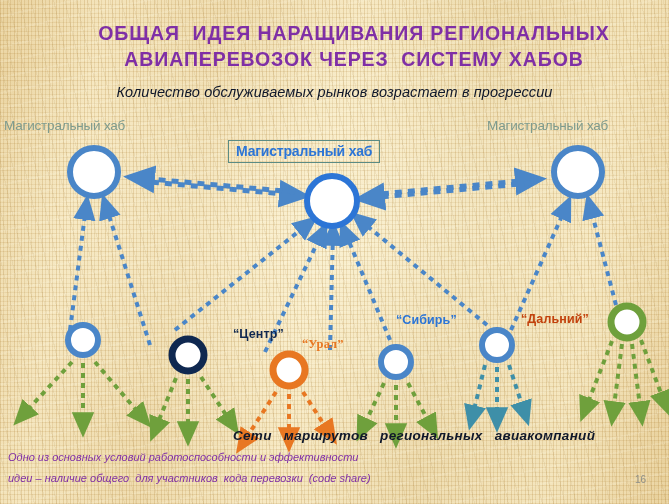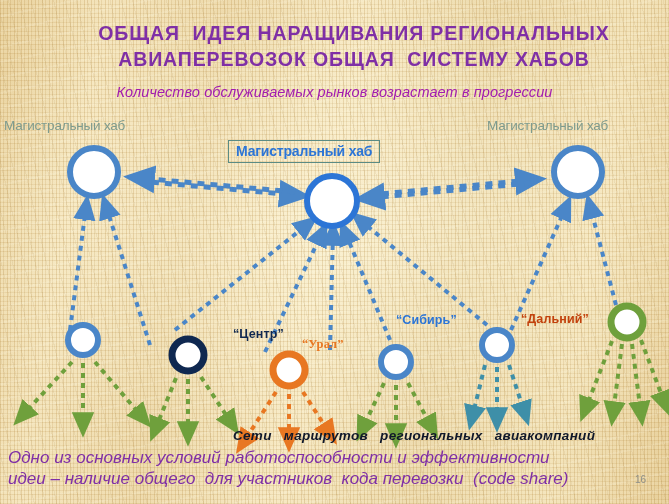--- a/index.html
+++ b/index.html
@@ -38,38 +38,38 @@
   #vec{position:absolute;inset:0;}
   .txt{position:absolute;white-space:pre;}
 
   .title{
     left:0;right:0;text-align:center;
     color:#7F2FA6;font-weight:bold;font-size:19.5px;
     letter-spacing:0.9px;line-height:26px;margin-left:39px;
   }
   .subtitle{
     left:0;right:0;text-align:center;
-    color:#a21caf;font-style:italic;font-size:14.5px;
+    color:#0f172a;font-style:italic;font-size:14.5px;
     letter-spacing:0.1px;
   }
   .hublabel{
     color:#7E9B8E;font-size:13.5px;letter-spacing:-0.2px;
   }
   .hubbox{
     position:absolute;border:1.5px solid #5B8B84;background:transparent;
     color:#2C75D6;font-weight:bold;font-size:14px;letter-spacing:-0.2px;
     padding:2px 7px 3px 7px;
   }
   .nodelabel{font-weight:bold;font-size:12.5px;letter-spacing:0.1px;}
   .netlabel{
     color:#0f172a;font-weight:bold;font-style:italic;font-size:13.5px;
     letter-spacing:0.3px;
   }
   .footer{
-    color:#7F2FA6;font-style:italic;font-size:17px;line-height:21px;
+    color:#7F2FA6;font-style:italic;font-size:11px;line-height:21px;
   }
   .pageno{color:#8d8f8a;font-size:10px;margin-left:8px;}
 </style>
 </head>
 <body>
 
 <div id="slide">
   <div id="paper"></div>
 
   <svg id="vec" viewBox="0 0 669 504" width="669" height="504">
@@ -173,21 +173,21 @@
     </g>
     <g>
       <circle cx="497" cy="345" r="15" fill="#ffffff" stroke="#4A86C8" stroke-width="6"></circle>
     </g>
     <g>
       <circle cx="627" cy="322" r="16" fill="#ffffff" stroke="#6FA03C" stroke-width="7"></circle>
     </g>
   </svg>
 
   <div class="txt title" style="top:20px;">ОБЩАЯ  ИДЕЯ НАРАЩИВАНИЯ РЕГИОНАЛЬНЫХ</div>
-  <div class="txt title" style="top:46px;">АВИАПЕРЕВОЗОК ОБЩАЯ  СИСТЕМУ ХАБОВ</div>
+  <div class="txt title" style="top:46px;">АВИАПЕРЕВОЗОК ЧЕРЕЗ  СИСТЕМУ ХАБОВ</div>
 
   <div class="txt subtitle" style="top:84px;">Количество обслуживаемых рынков возрастает в прогрессии</div>
 
   <div class="txt hublabel" style="left:4px;top:118px;">Магистральный хаб</div>
   <div class="txt hublabel" style="left:487px;top:118px;">Магистральный хаб</div>
 
   <div class="hubbox" style="left:228px;top:140px;">Магистральный хаб</div>
 
   <div class="txt nodelabel" style="left:213px;top:327px;color:#0F2850;padding-left:20px;">“Центр”</div>
   <div class="txt nodelabel" style="left:302px;top:337px;color:#E87722;font-family:Liberation Serif, serif;">“Урал”</div>

